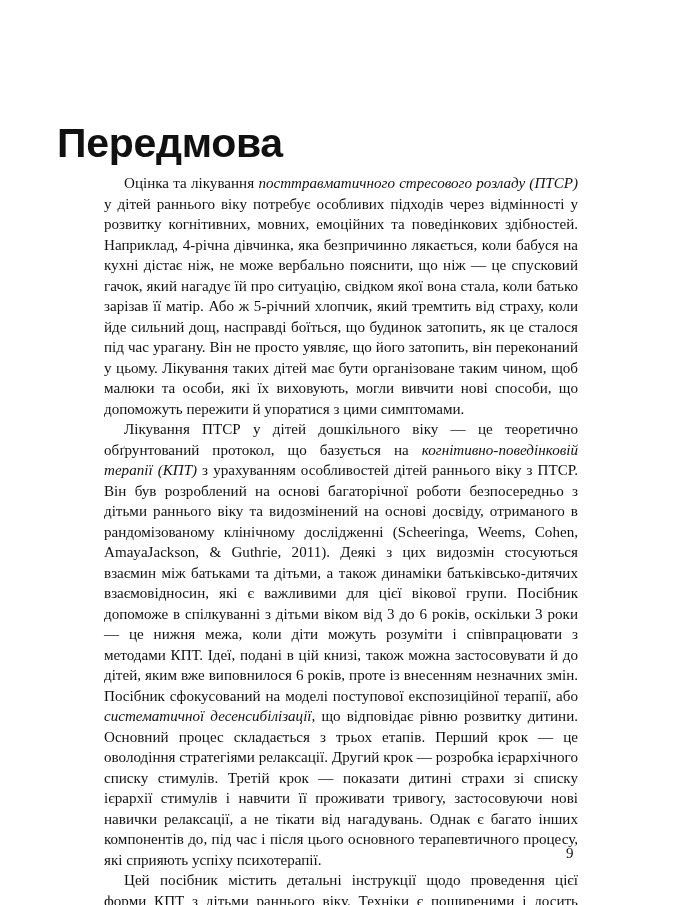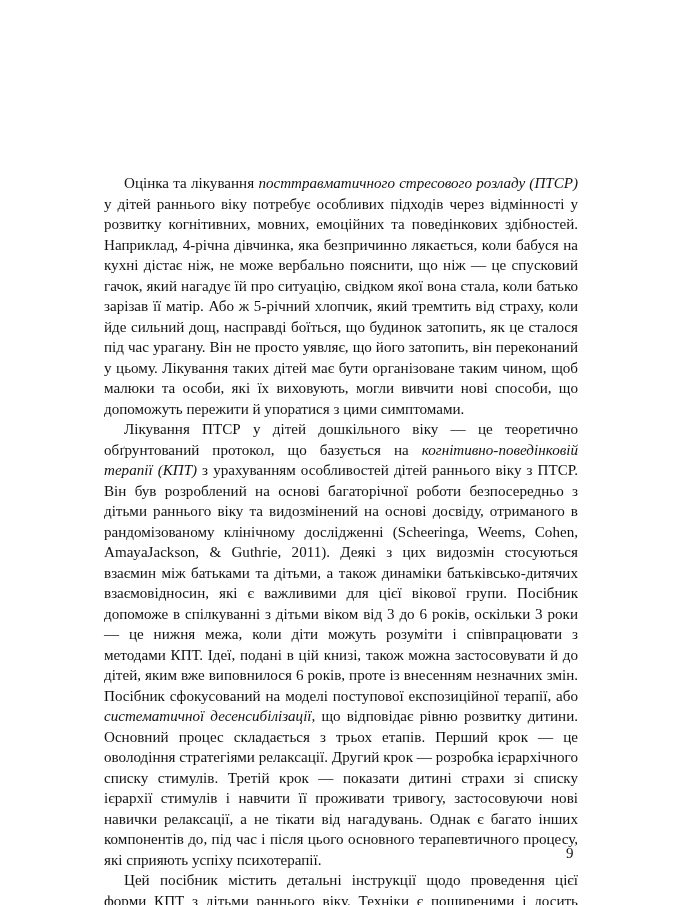--- a/index.html
+++ b/index.html
@@ -59,20 +59,21 @@
   }
   i {
     font-style: italic;
   }
 </style>
 </head>
 <body>
 
 <div class="page">
 
+  <h1 class="chapter-title">Передмова</h1>
 
   <div class="body-text">
       <p class="first"><span>Оцінка та лікування </span><i>посттравматичного стресового розладу (ПТСР)</i><span> у дітей раннього віку потребує особливих підходів через відмінності у розвитку когнітивних, мовних, емоційних та поведінкових здібностей. Наприклад, 4-річна дівчинка, яка безпричинно лякається, коли бабуся на кухні дістає ніж, не може вербально пояснити, що ніж — це спусковий гачок, який нагадує їй про ситуацію, свідком якої вона стала, коли батько зарізав її матір. Або ж 5-річний хлопчик, який тремтить від страху, коли йде сильний дощ, насправді боїться, що будинок затопить, як це сталося під час урагану. Він не просто уявляє, що його затопить, він переконаний у цьому. Лікування таких дітей має бути організоване таким чином, щоб малюки та особи, які їх виховують, могли вивчити нові способи, що допоможуть пережити й упоратися з цими симптомами.</span></p>
       <p><span>Лікування ПТСР у дітей дошкільного віку — це теоретично обґрунтований протокол, що базується на </span><i>когнітивно-поведінковій терапії (КПТ)</i><span> з урахуванням особливостей дітей раннього віку з ПТСР. Він був розроблений на основі багаторічної роботи безпосередньо з дітьми раннього віку та видозмінений на основі досвіду, отриманого в рандомізованому клінічному дослідженні (Scheeringa, Weems, Cohen, AmayaJackson, &amp; Guthrie, 2011). Деякі з цих видозмін стосуються взаємин між батьками та дітьми, а також динаміки батьківсько-дитячих взаємовідносин, які є важливими для цієї вікової групи. Посібник допоможе в спілкуванні з дітьми віком від 3 до 6 років, оскільки 3 роки — це нижня межа, коли діти можуть розуміти і співпрацювати з методами КПТ. Ідеї, подані в цій книзі, також можна застосовувати й до дітей, яким вже виповнилося 6 років, проте із внесенням незначних змін. Посібник сфокусований на моделі поступової експозиційної терапії, або </span><i>систематичної десенсибілізації,</i><span> що відповідає рівню розвитку дитини. Основний процес складається з трьох етапів. Перший крок — це оволодіння стратегіями релаксації. Другий крок — розробка ієрархічного списку стимулів. Третій крок — показати дитині страхи зі списку ієрархії стимулів і навчити її проживати тривогу, застосовуючи нові навички релаксації, а не тікати від нагадувань. Однак є багато інших компонентів до, під час і після цього основного терапевтичного процесу, які сприяють успіху психотерапії.</span></p>
       <p><span>Цей посібник містить детальні інструкції щодо проведення цієї форми КПТ з дітьми раннього віку. Техніки є поширеними і досить простими. Клінічні навички для роботи з маленькими дітьми часто бувають складнішими, тому філософія, якою керувалися при напи-</span></p>
     </div>
 
   <div class="page-number">9</div>
 
 </div>

